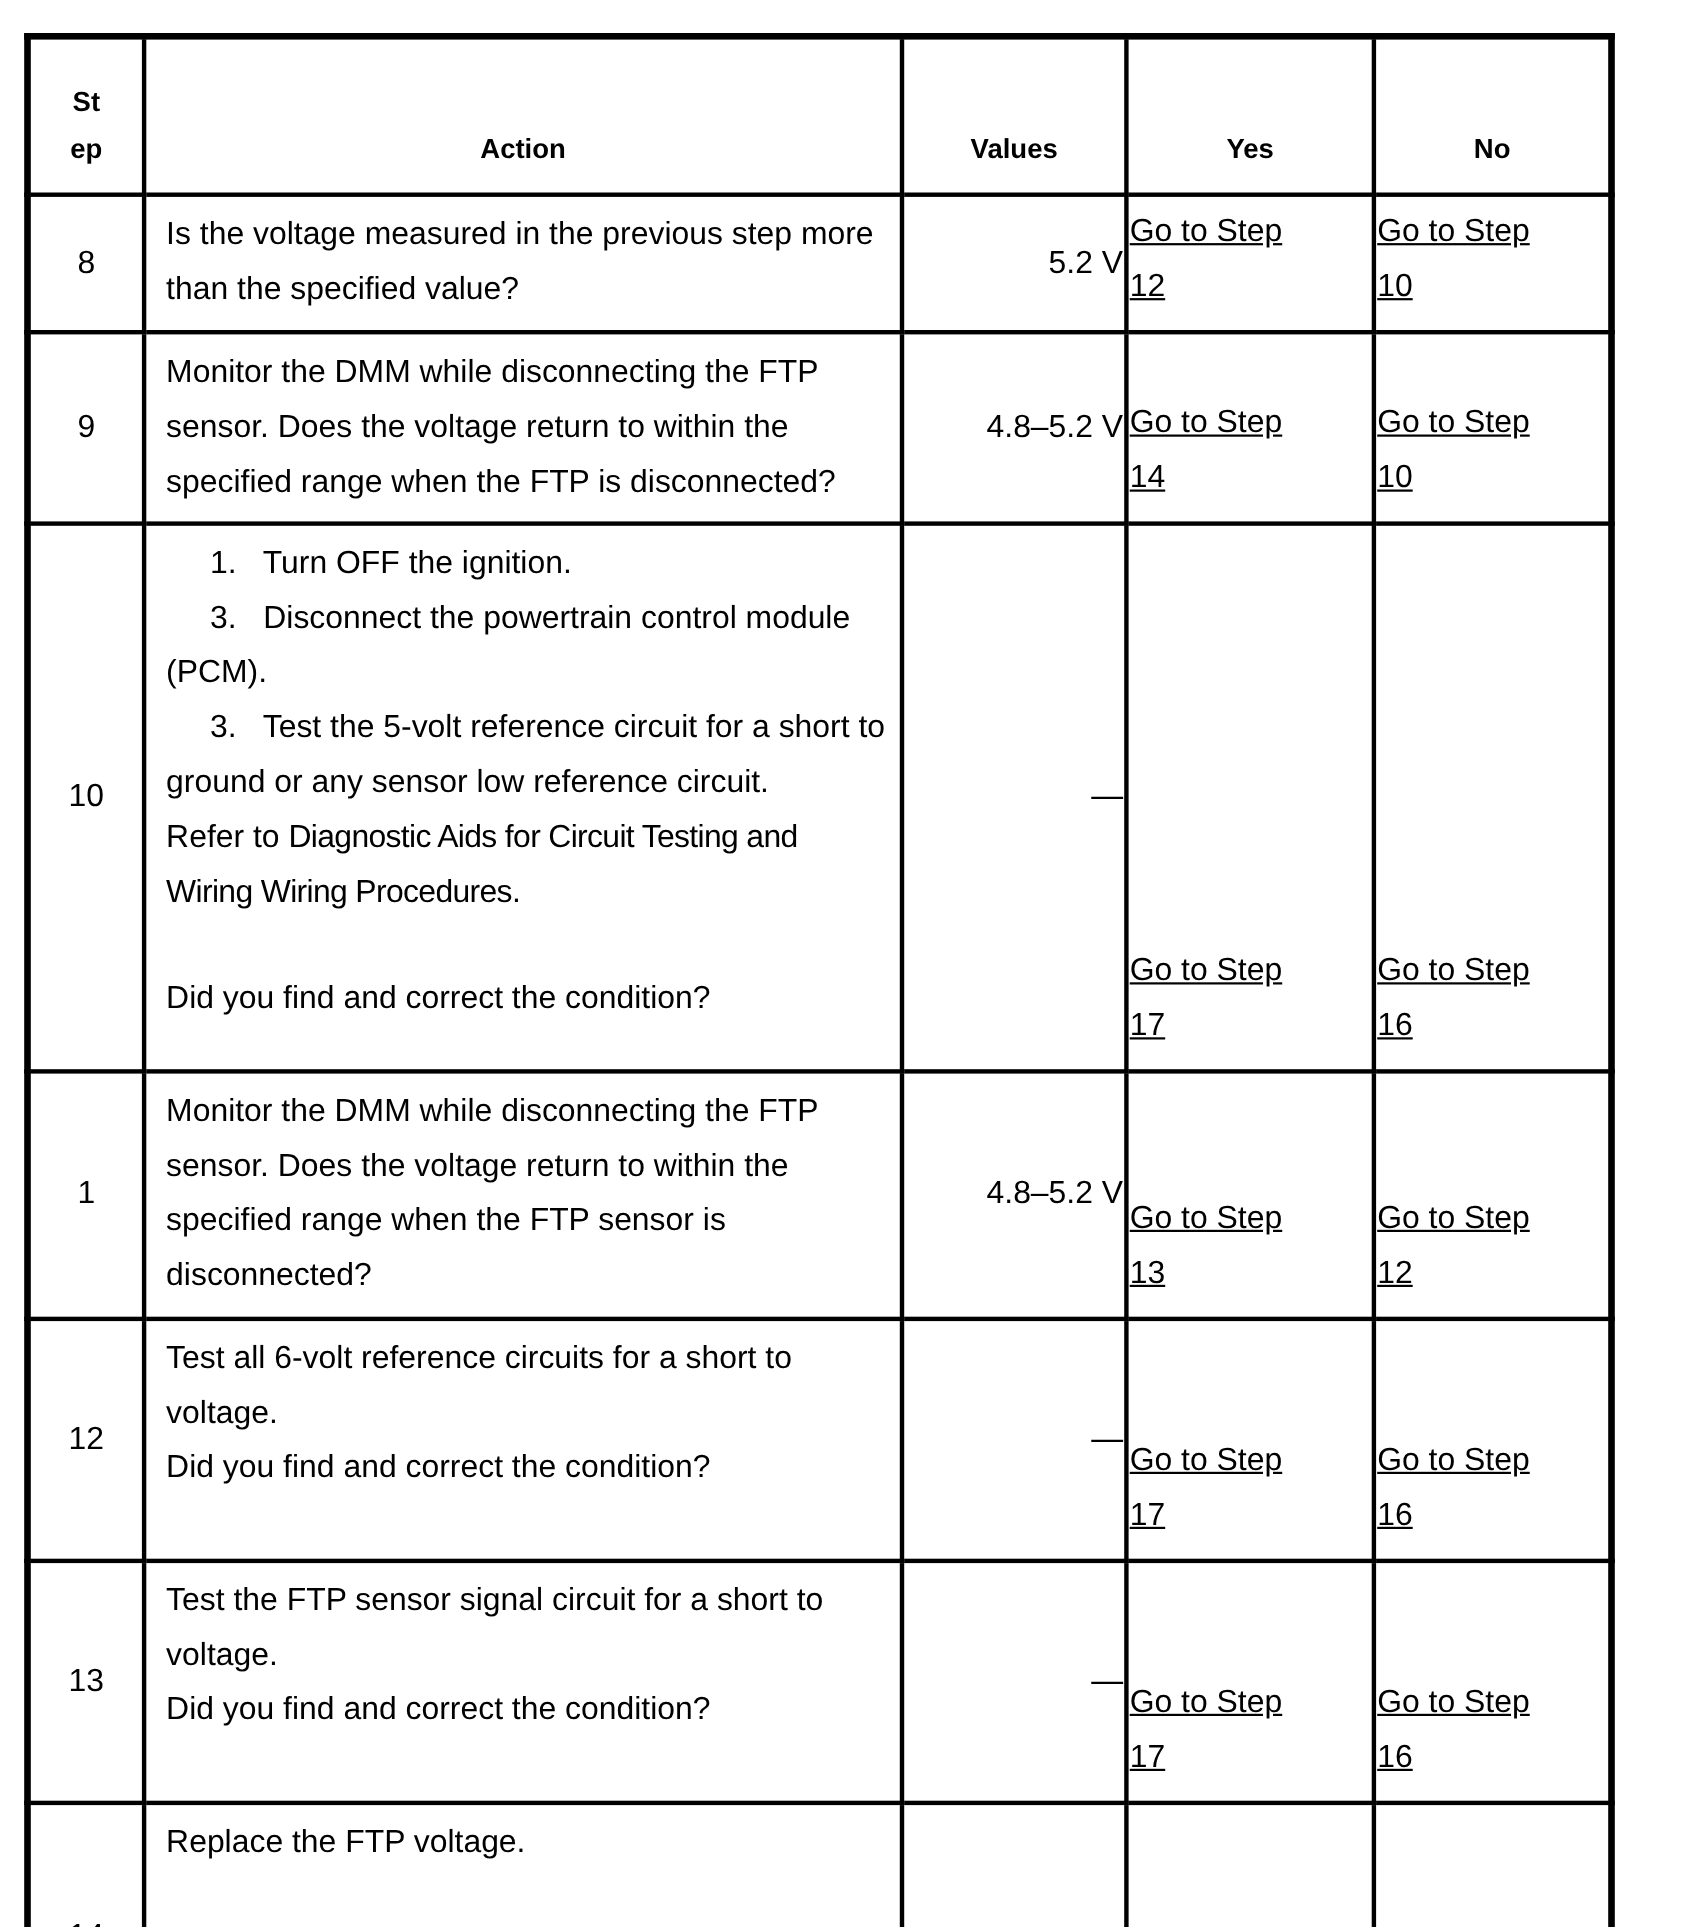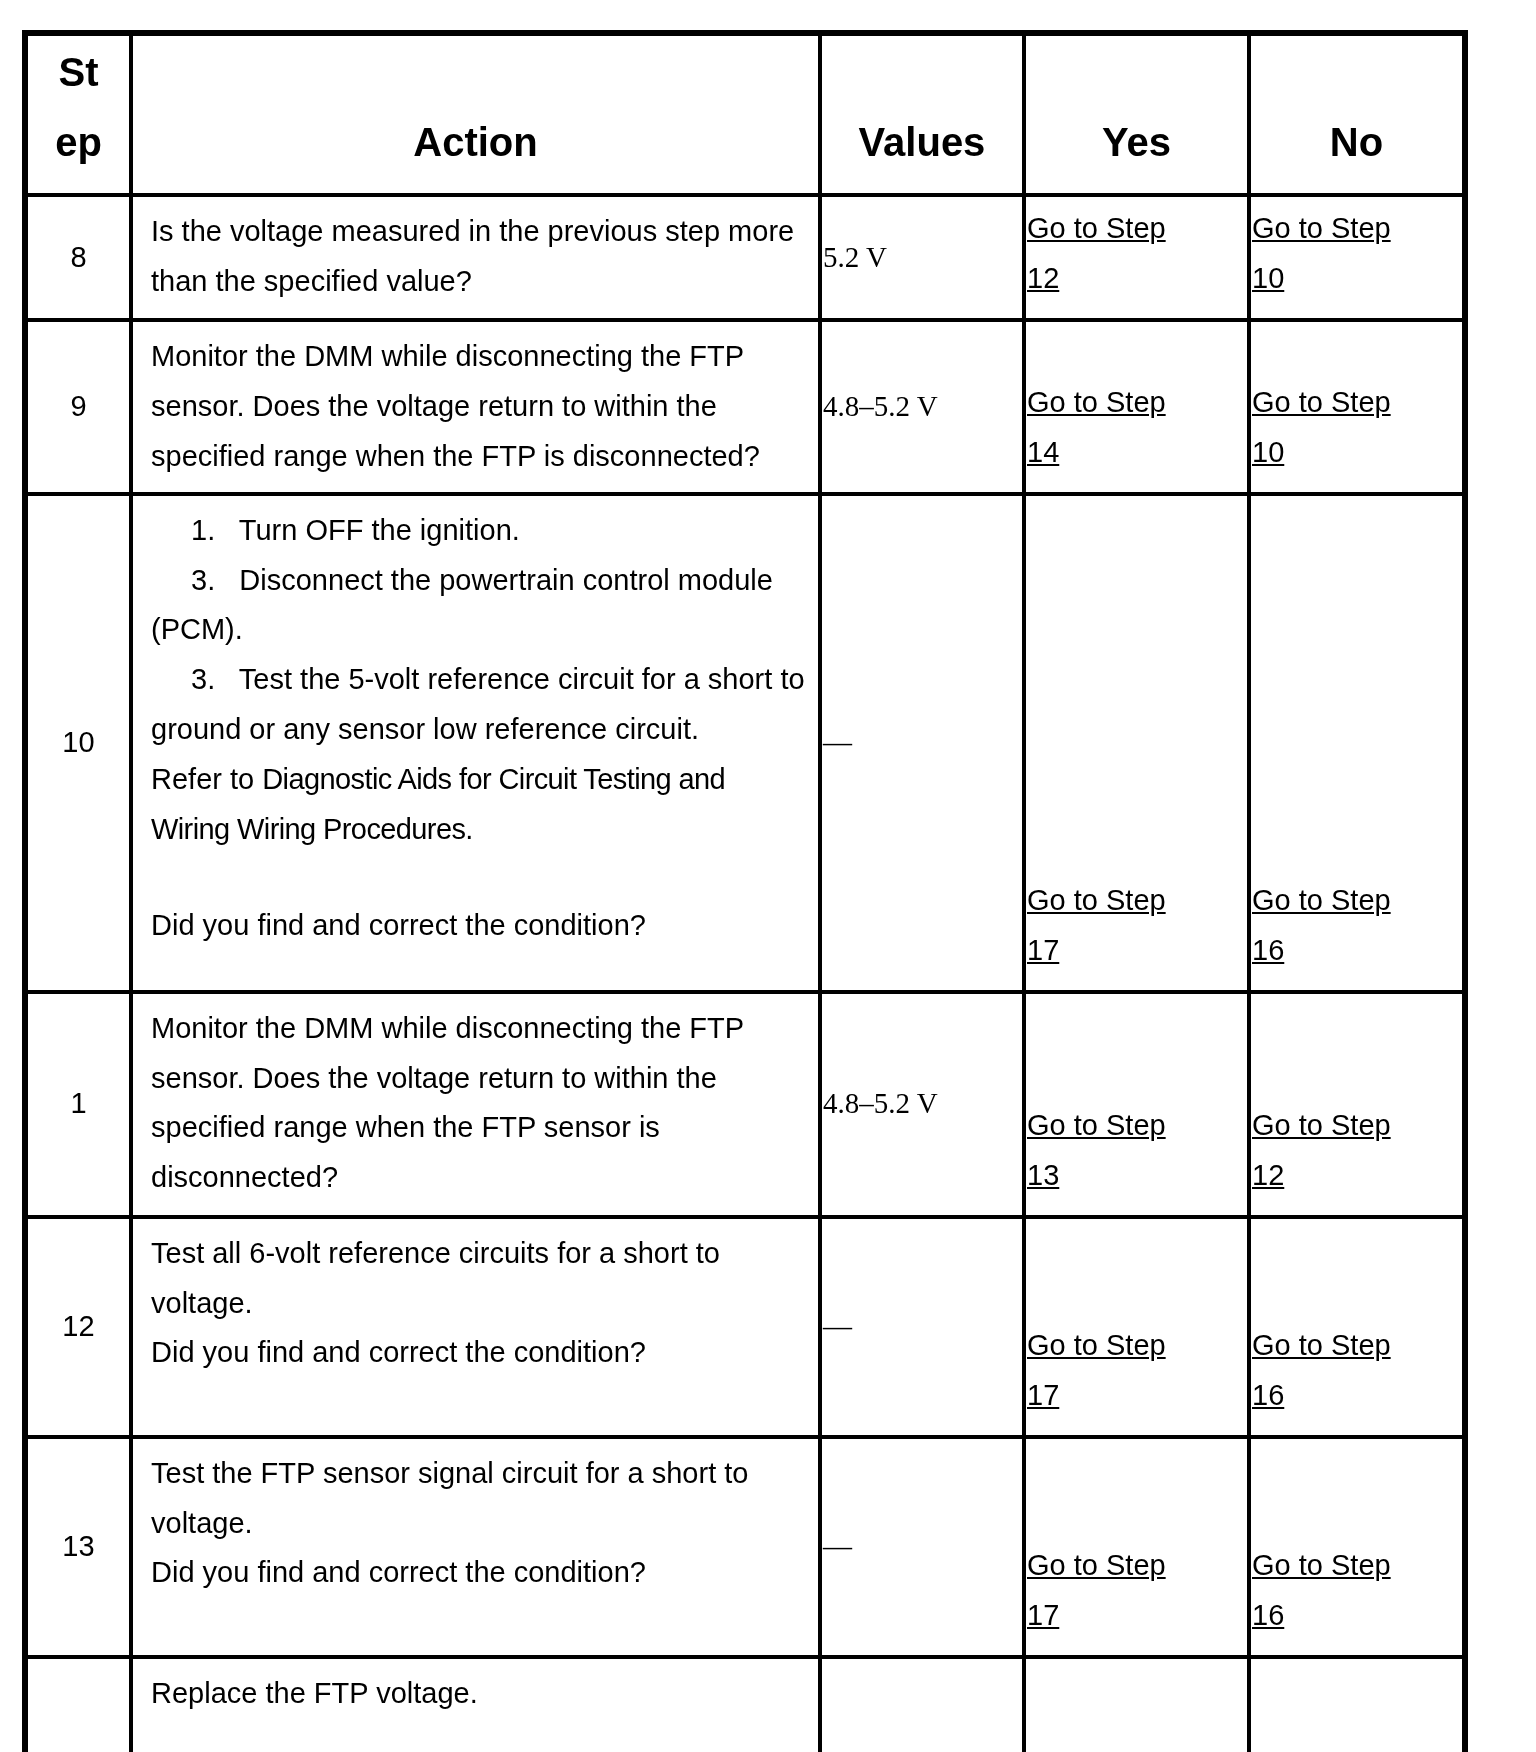--- a/index.html
+++ b/index.html
@@ -29,21 +29,21 @@
   col.c-action { width: 689px; }
   col.c-values { width: 204px; }
   col.c-yes    { width: 225px; }
   col.c-no     { width: 216px; }
 
   thead th {
     height: 122px;
     border-bottom: 10px solid #000;
     vertical-align: bottom;
     text-align: center;
-    font-size: 40px;
+    font-size: 25px;
     font-weight: bold;
     padding-bottom: 16px;
     line-height: 1.75;
   }
   thead th .step-head {
     width: 54px;
     margin: 0 auto;
     text-align: center;
   }
   tbody td {
@@ -61,23 +61,22 @@
   }
   td.action p {
     margin: 0;
     white-space: pre-wrap;
   }
   td.action p.num {
     text-indent: 40px;
   }
   td.action p.gap-md { margin-top: 46px; }
   td.values {
-    text-align: left;
+    text-align: right;
     vertical-align: middle;
-    font-family: Liberation Serif, serif;
   }
   td.yes, td.no {
     text-align: left;
     vertical-align: bottom;
     white-space: pre-line;
     padding-bottom: 14px;
     text-decoration: underline;
   }
   tbody tr.r8  td { height: 101px; }
   tbody tr.r9  td { height: 141px; }

